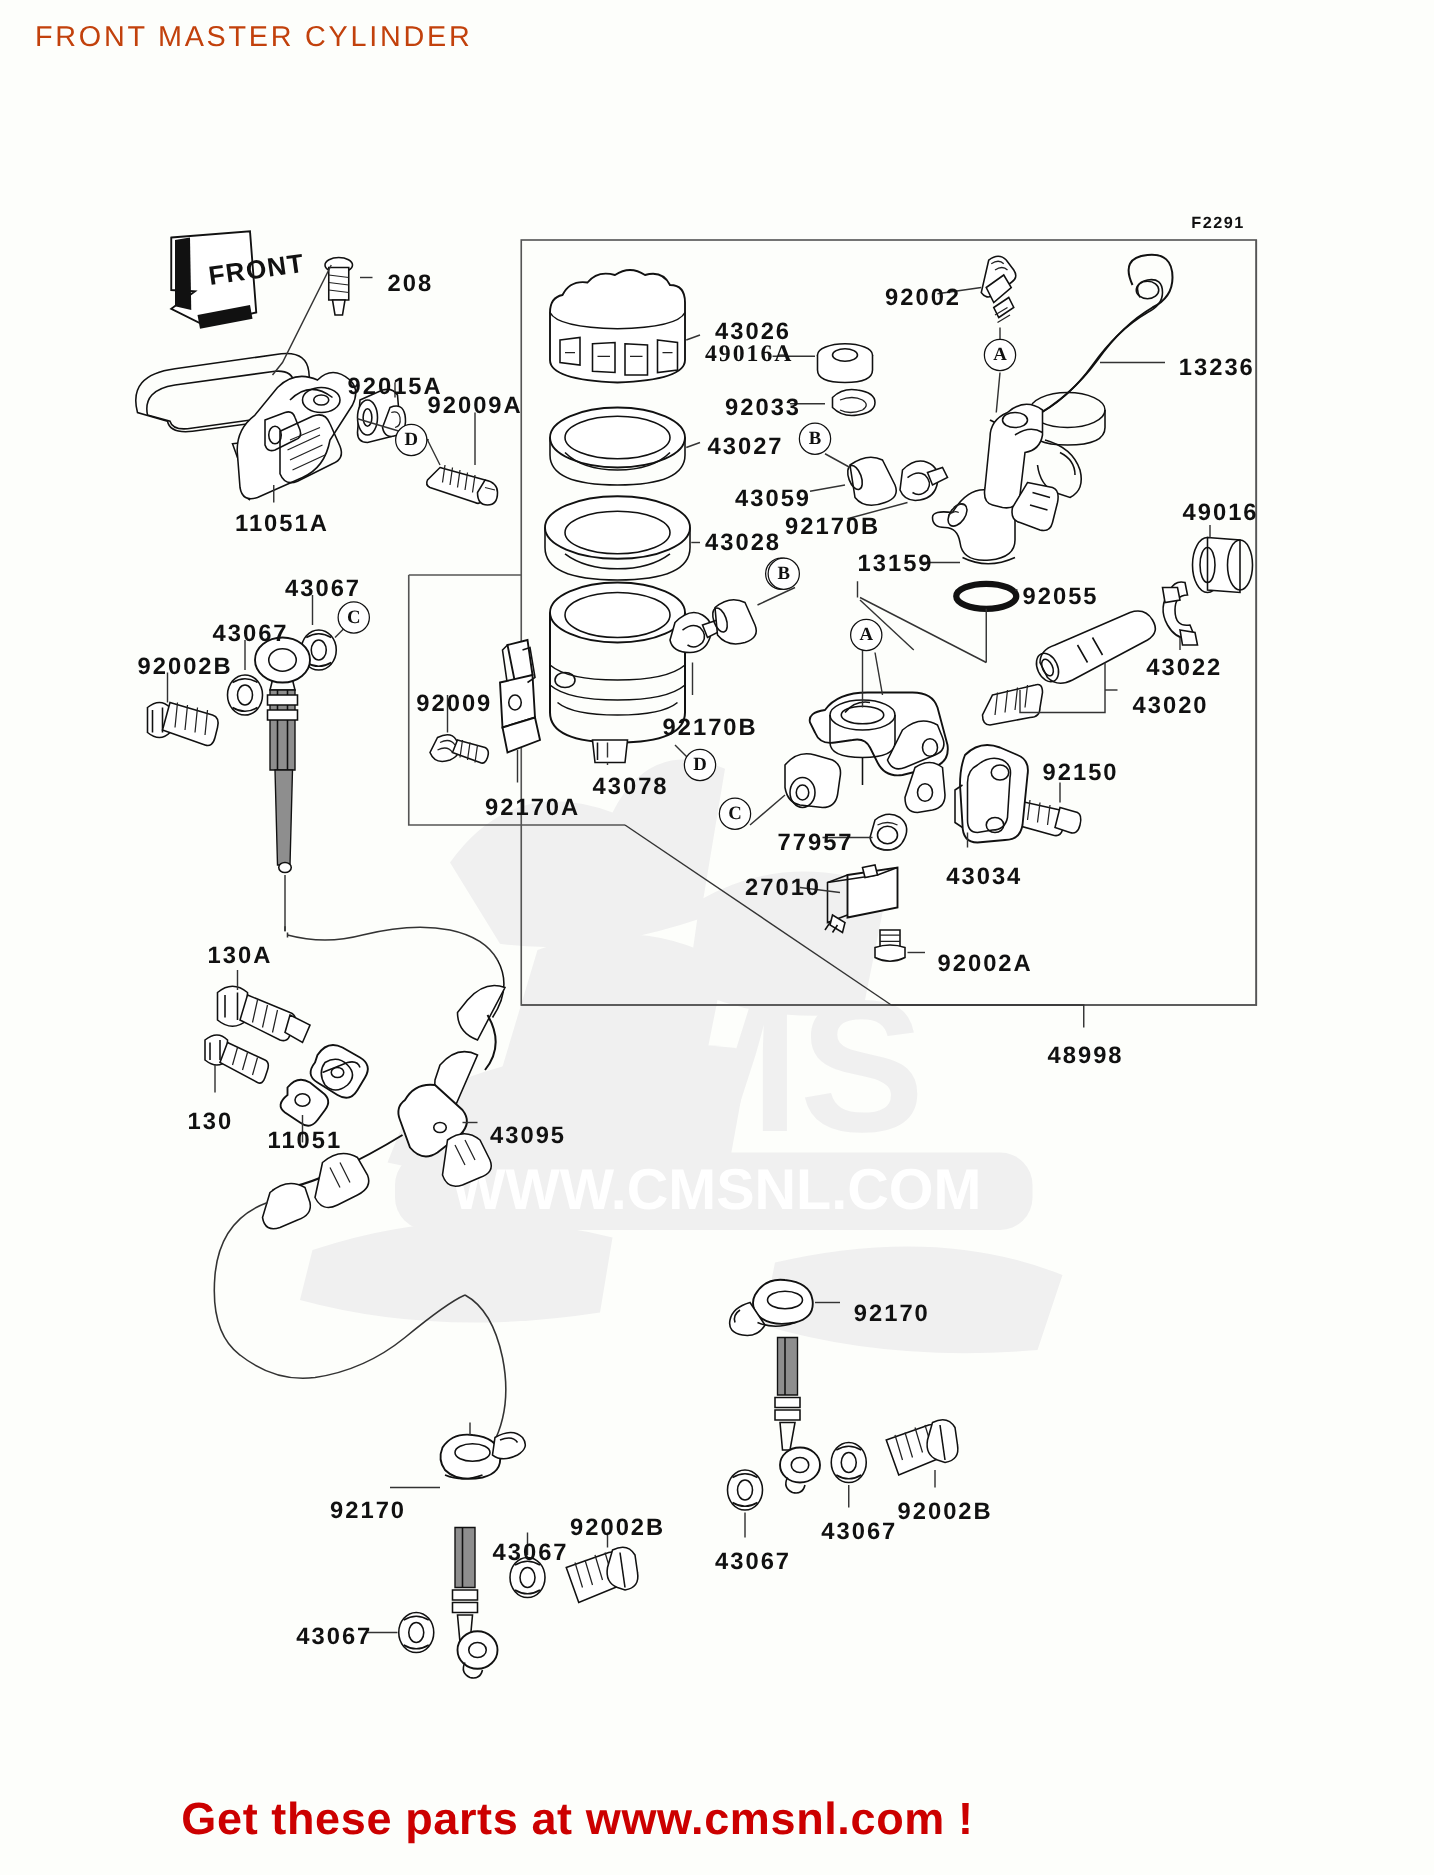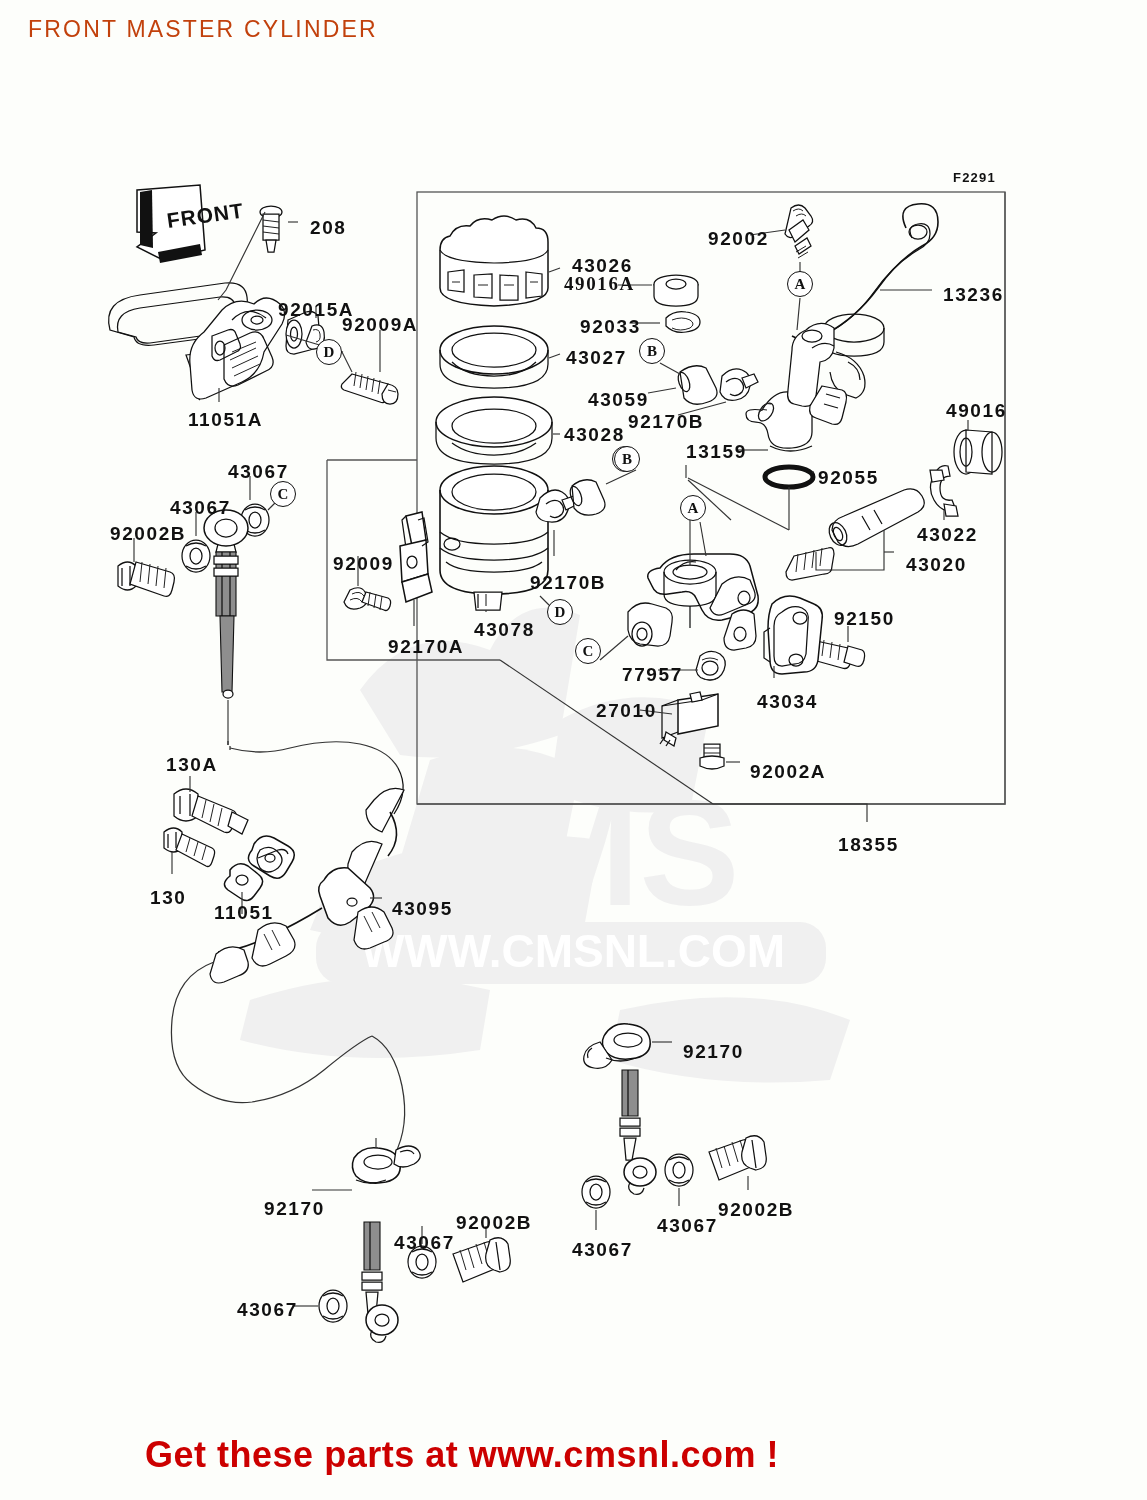--- a/index.html
+++ b/index.html
@@ -546,21 +546,21 @@
     <div class="lbl" style="left: 708px; top: 229px;">92002</div>
     <div class="lbl" style="left: 943px; top: 285px;">13236</div>
     <div class="lbl" style="left: 946px; top: 401px;">49016</div>
     <div class="lbl" style="left: 917px; top: 525px;">43022</div>
     <div class="lbl" style="left: 906px; top: 555px;">43020</div>
     <div class="lbl" style="left: 834px; top: 609px;">92150</div>
     <div class="lbl" style="left: 757px; top: 692px;">43034</div>
     <div class="lbl" style="left: 622px; top: 665px;">77957</div>
     <div class="lbl" style="left: 596px; top: 701px;">27010</div>
     <div class="lbl" style="left: 750px; top: 762px;">92002A</div>
-    <div class="lbl" style="left: 838px; top: 835px;">18355</div>
+    <div class="lbl" style="left: 838px; top: 835px;">48998</div>
     <div class="lbl" style="left: 333px; top: 538px; margin-top: 16px;">92009</div>
     <div class="lbl" style="left: 388px; top: 637px;">92170A</div>
     <div class="lbl" style="left: 474px; top: 620px;">43078</div>
     <div class="lbl" style="left: 530px; top: 573px;">92170B</div>
     <div class="lbl" style="left: 228px; top: 462px;">43067</div>
     <div class="lbl" style="left: 170px; top: 498px;">43067</div>
     <div class="lbl" style="left: 110px; top: 524px;">92002B</div>
     <div class="lbl" style="left: 166px; top: 755px;">130A</div>
     <div class="lbl" style="left: 150px; top: 888px;">130</div>
     <div class="lbl" style="left: 214px; top: 903px;">11051</div>

